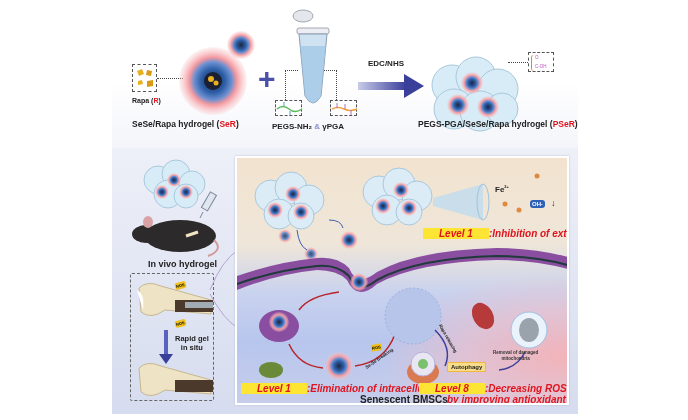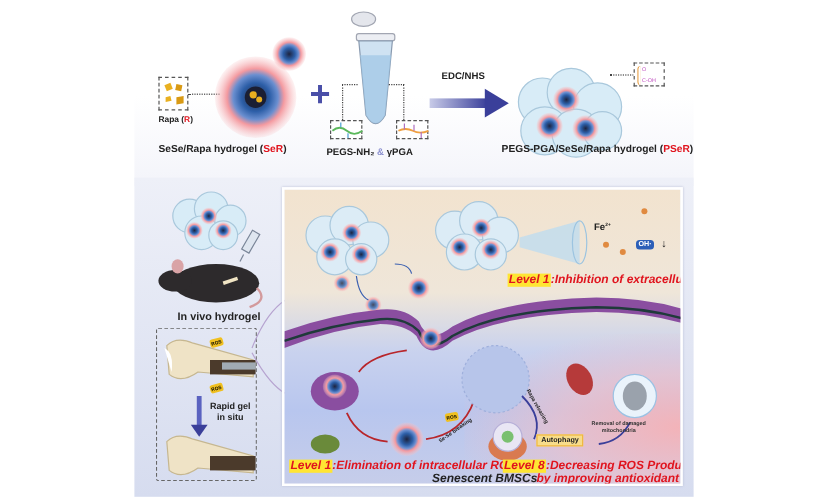--- a/index.html
+++ b/index.html
@@ -22,21 +22,21 @@
     box-shadow: 0 0 2px #b9bfd6;
     overflow: hidden;
     background: linear-gradient(180deg, #f2e3cf 0%, #efe6d9 35%, #c9d2ee 55%, #b8c6ee 75%, #c6cdea 100%);
   }
   .main-panel .pinkwash {
     position: absolute; right: 0; top: 120px; width: 180px; height: 130px;
     background: radial-gradient(ellipse at 100% 60%, rgba(246,178,182,0.95) 0%, rgba(246,190,196,0.6) 40%, rgba(246,200,210,0) 75%);
   }
   .dashed-box { border: 1px dashed #555; background: #fff; }
   .lvl { font-style: italic; font-weight: bold; font-size: 10px; color: #e0141e; white-space: nowrap; }
-  .lvl .hl { background: #ffe533; color: #e0141e; padding: 0 1px; }
+  .lvl .hl { background: #ffe533; color: #e0141e; padding: 0 16px; }
   svg { overflow: visible; }
 </style>
 </head>
 <body>
 
 <div class="abs top-band"></div>
 <div class="abs outer-panel"></div>
 
 <div class="abs dashed-box" style="left:132px;top:64px;width:25px;height:28px;">
   <svg width="25" height="28">
@@ -275,14 +275,14 @@
     <div>mitochondria</div>
   </div>
 
   <div class="abs lvl" style="left:4px;top:225px;">
     <span class="hl">Level 1</span><span>:Elimination of intracellular ROS</span>
   </div>
   <div class="abs lvl" style="left:182px;top:225px;">
     <span class="hl">Level 8</span><span>:Decreasing ROS Production</span>
   </div>
   <div class="abs lvl" style="left:210px;top:236px;">by improving antioxidant</div>
-  <div class="abs" style="left:123px;top:236px;font-size:10px;font-weight:bold;font-style:italic;color:#222;white-space:nowrap;">Senescent BMSCs</div>
+  <div class="abs" style="left:123px;top:236px;font-size:10px;font-weight:bold;color:#222;white-space:nowrap;">Senescent BMSCs</div>
 </div>
 
 </body></html>

